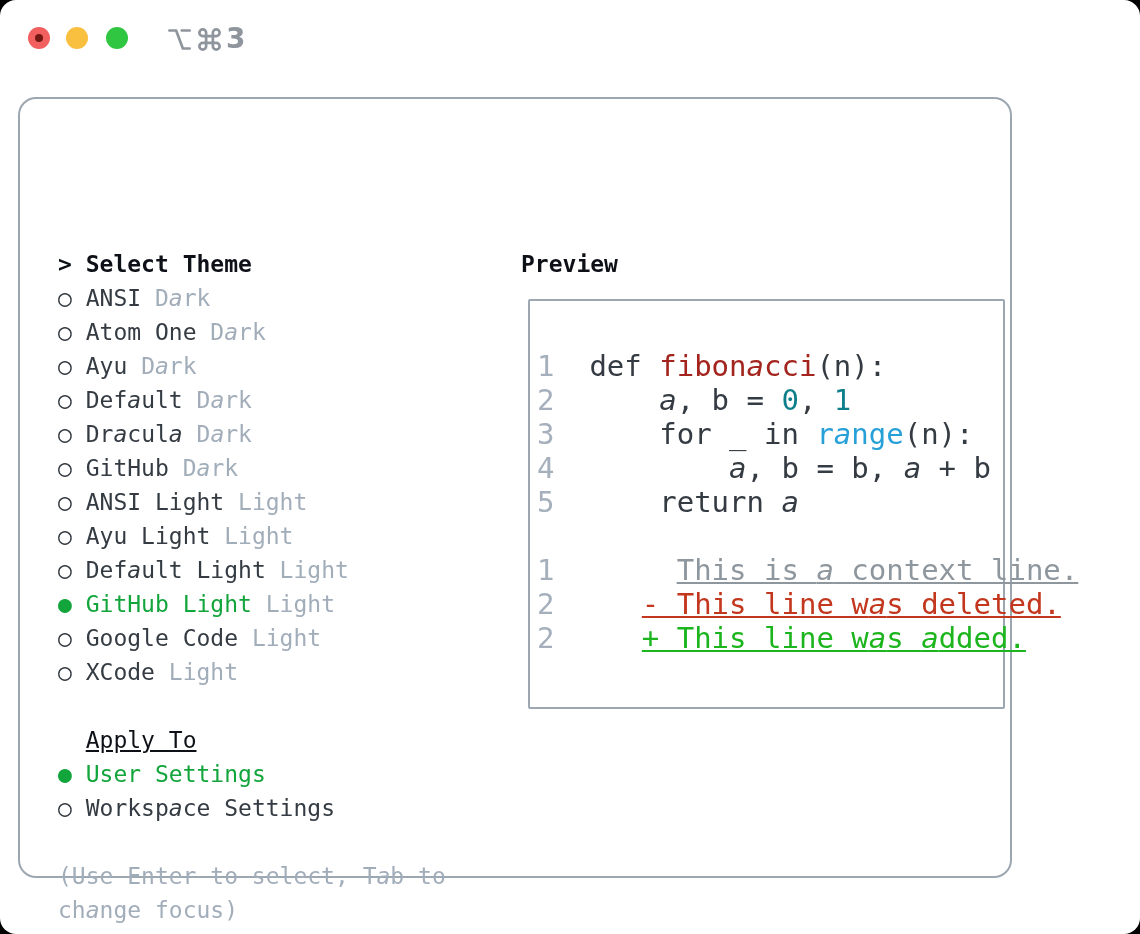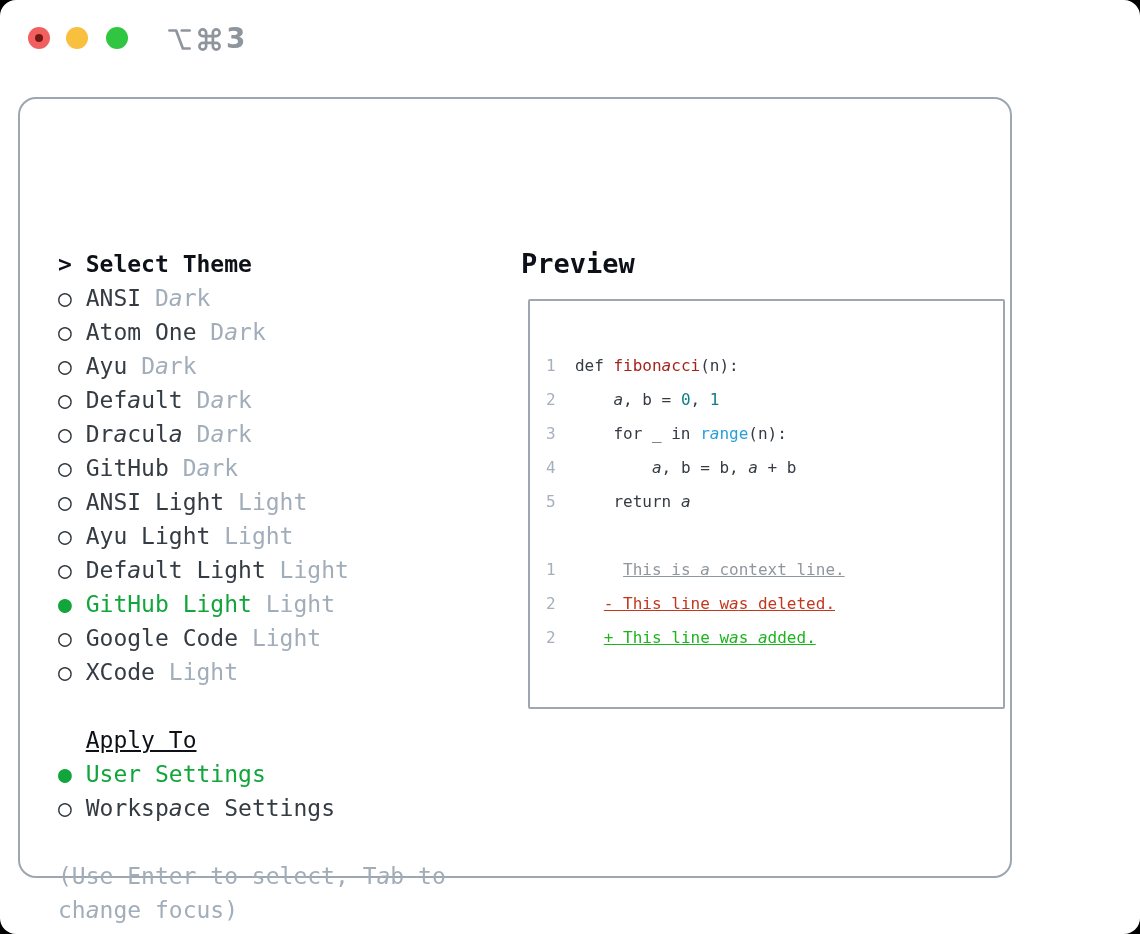--- a/index.html
+++ b/index.html
@@ -37,29 +37,29 @@
     font-size:23px;line-height:34px;white-space:pre;color:var(--text);
   }
   .row{height:34px;}
   .hdr{font-weight:bold;color:var(--heading);}
   .apply-hdr{color:var(--heading);text-decoration:underline;}
   .tag{color:var(--muted);}
   .sel{color:var(--accent_green);}
   .help{color:var(--muted);}
   .preview-header{
     position:absolute;left:501px;top:148px;height:34px;
-    font-size:27px;line-height:34px;font-weight:bold;color:var(--heading);white-space:pre;
+    font-size:23px;line-height:34px;font-weight:bold;color:var(--heading);white-space:pre;
   }
   .preview-box{
     position:absolute;left:508px;top:200px;width:477px;height:410px;
     border:2px solid var(--border);border-radius:2px;box-sizing:border-box;
   }
   .preview-lines{
     position:absolute;left:7px;top:48px;
-    font-size:16px;line-height:34px;white-space:pre;color:var(--text);margin-left:9px;
+    font-size:29px;line-height:34px;white-space:pre;color:var(--text);
   }
   .pline{height:34px;}
   .lineno{color:var(--lineno);}
   .plain{color:var(--text);}
   .function{color:var(--function_red);}
   .number{color:var(--number_teal);}
   .builtin{color:var(--builtin_blue);}
   .context{color:var(--context);text-decoration:underline;}
   .deleted{color:var(--deleted_red);text-decoration:underline;}
   .added{color:var(--added_green);text-decoration:underline;}

